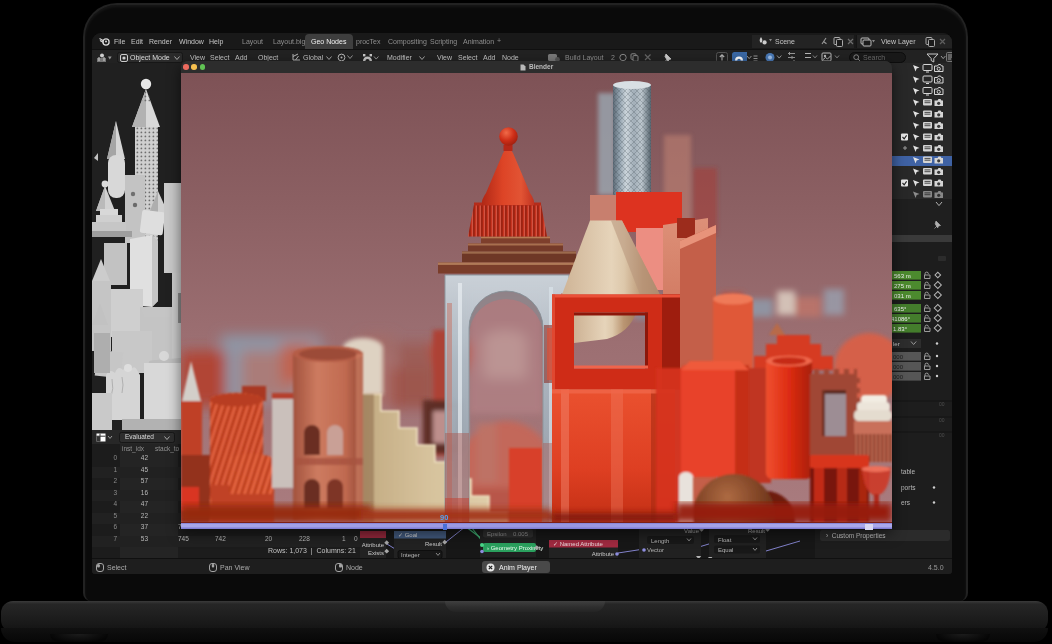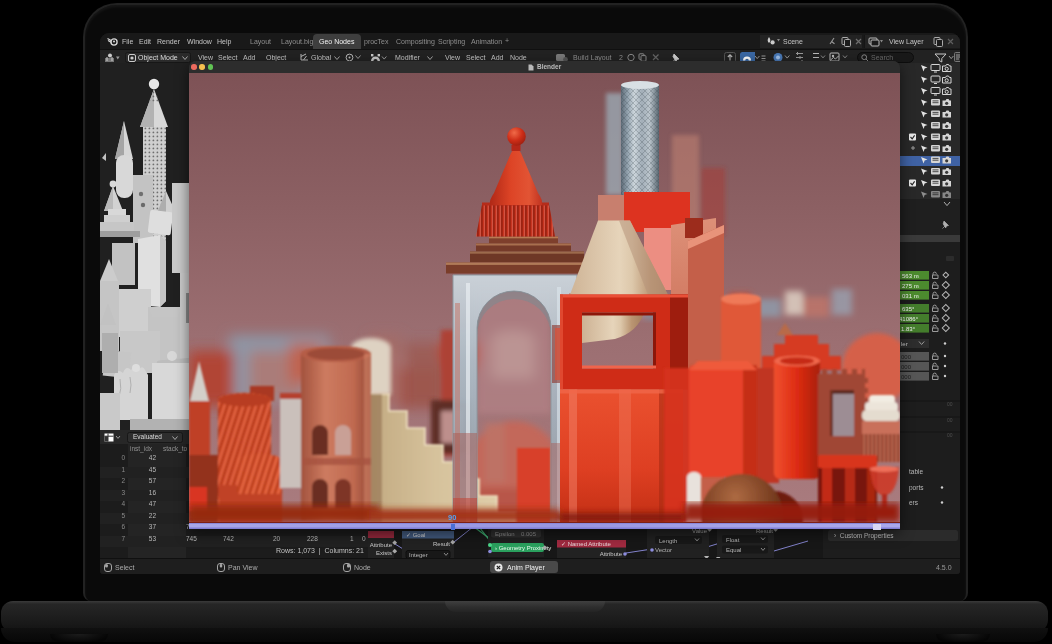--- a/index.html
+++ b/index.html
@@ -1,18 +1,18 @@
 <!DOCTYPE html>
 <html><head><meta charset="utf-8">
 <style>
 *{margin:0;padding:0;box-sizing:border-box}
 html,body{width:1052px;height:644px;background:#000;overflow:hidden}
 body{font-family:"Liberation Sans",sans-serif;position:relative}
 #lid{position:absolute;left:83px;top:3px;width:885px;height:598px;background:#0a0a0a;border:2px solid #222;border-bottom:none;border-radius:34px 34px 8px 8px;box-shadow:inset 0 2px 3px rgba(255,255,255,.06)}
-#screen{position:absolute;left:100px;top:33px;width:860px;height:541px;background:#181818;border-radius:9px 9px 3px 3px;overflow:hidden}
+#screen{position:absolute;left:92px;top:33px;width:860px;height:541px;background:#181818;border-radius:9px 9px 3px 3px;overflow:hidden}
 #base{position:absolute;left:1px;top:601px;width:1047px;height:31px;background:linear-gradient(#3a3a3a 0%,#262626 10%,#202020 40%,#191919 72%,#121212 100%);border-radius:12px}
 #baseshadow{position:absolute;left:1px;top:628px;width:1047px;height:14px;background:linear-gradient(#101010,#070707);border-radius:0 0 14px 14px}
 #notch{position:absolute;left:445px;top:601px;width:160px;height:11px;background:linear-gradient(#404040,#2e2e2e 55%,#242424);border-radius:0 0 14px 14px}
 .foot{position:absolute;top:634px;height:8px;background:radial-gradient(ellipse at 50% 0%,#1c1c1c,#050505 75%);border-radius:0 0 8px 8px}
 
 #topbar{position:absolute;left:0;top:0;width:860px;height:16px;background:#191919}
 #toolbar{position:absolute;left:0;top:16px;width:860px;height:14px;background:#222222;border-top:1px solid #111}
 .t{position:absolute;font-size:7px;color:#c6c6c6;white-space:nowrap;line-height:1}
 .dim{color:#909090}
 .tab{color:#8f8f8f}

